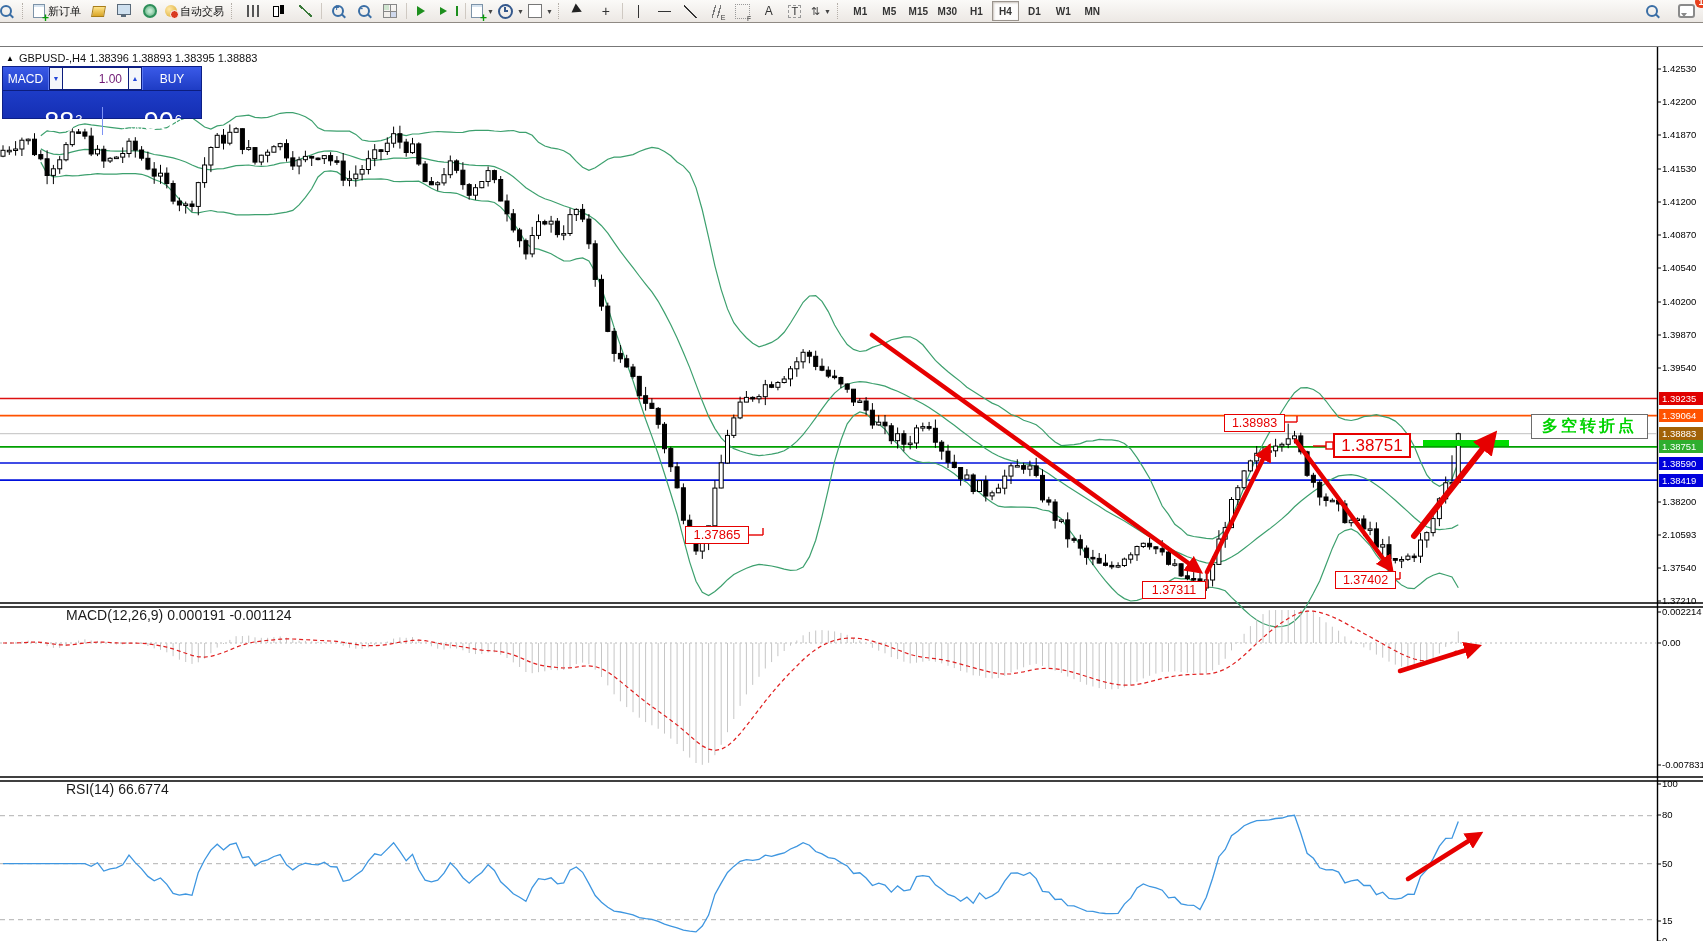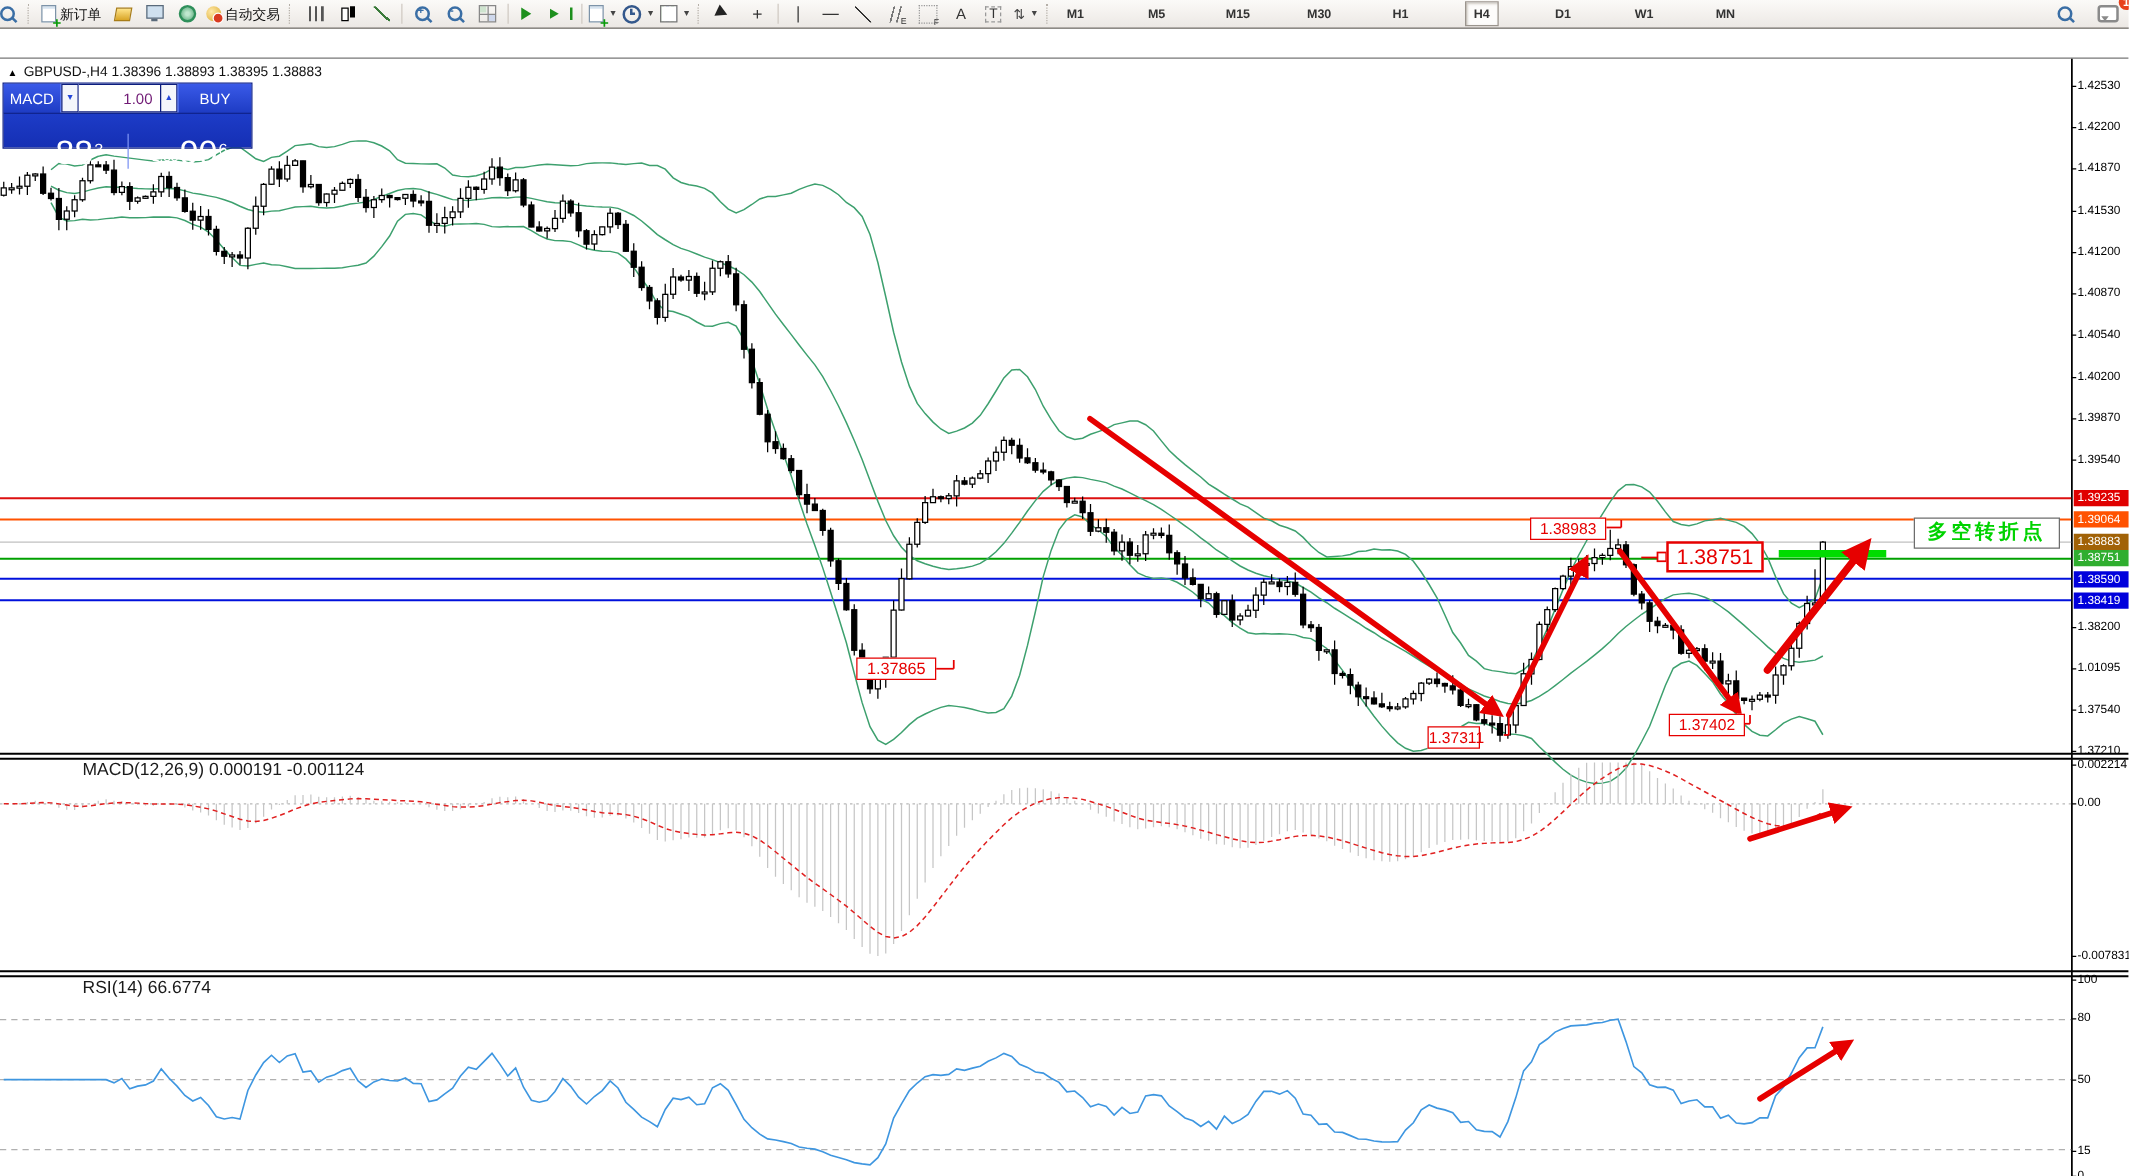--- a/index.html
+++ b/index.html
@@ -199,21 +199,21 @@
         <span class="txtA">A</span>
       </span>
     <span class="tb">
         <span class="txtT">T</span>
       </span>
     <span class="tb">
         <span class="arrg">⇅</span>
         <span class="caret">▼</span>
       </span>
     <span class="grip"></span>
-    <span id="tfbar" style="display:flex;align-items:center;gap:36px;">
+    <span id="tfbar" style="display:flex;align-items:center;">
         <span class="tf">M1</span>
         <span class="tf">M5</span>
         <span class="tf">M15</span>
         <span class="tf">M30</span>
         <span class="tf">H1</span>
         <span class="tf active">H4</span>
         <span class="tf">D1</span>
         <span class="tf">W1</span>
         <span class="tf">MN</span>
       </span>
@@ -558,41 +558,41 @@
         <div class="ptick" style="top: 73px;">1.42200</div>
         <div class="ptick" style="top: 106px;">1.41870</div>
         <div class="ptick" style="top: 140px;">1.41530</div>
         <div class="ptick" style="top: 173px;">1.41200</div>
         <div class="ptick" style="top: 206px;">1.40870</div>
         <div class="ptick" style="top: 239px;">1.40540</div>
         <div class="ptick" style="top: 273px;">1.40200</div>
         <div class="ptick" style="top: 306px;">1.39870</div>
         <div class="ptick" style="top: 339px;">1.39540</div>
         <div class="ptick" style="top: 473px;">1.38200</div>
-        <div class="ptick" style="top: 506px;">1.01095</div>
+        <div class="ptick" style="top: 506px;">2.10593</div>
         <div class="ptick" style="top: 539px;">1.37540</div>
         <div class="ptick" style="top: 572px;">1.37210</div>
         <div class="pbadge" style="top: 369px; background: rgb(224, 0, 0);">1.39235</div>
         <div class="pbadge" style="top: 386px; background: rgb(255, 82, 0);">1.39064</div>
         <div class="pbadge" style="top: 404px; background: #a16207;">1.38883</div>
         <div class="pbadge" style="top: 417px; background: rgb(47, 174, 47);">1.38751</div>
         <div class="pbadge" style="top: 434px; background: rgb(0, 0, 220);">1.38590</div>
         <div class="pbadge" style="top: 451px; background: rgb(0, 0, 220);">1.38419</div>
         <div class="ptick" style="top: 583px;">0.002214</div>
         <div class="ptick" style="top: 614px;">0.00</div>
         <div class="ptick" style="top: 736px;">-0.007831</div>
         <div class="ptick" style="top: 755px;">100</div>
         <div class="ptick" style="top: 786px;">80</div>
         <div class="ptick" style="top: 835px;">50</div>
         <div class="ptick" style="top: 892px;">15</div>
         <div class="ptick" style="top: 912px;">0</div>
         <div class="anno" style="left: 1224px; top: 391px; width: 61px; height: 18px; font-size: 12.5px; line-height: 16px; border-width: 1px;">1.38983</div>
         <div class="anno" style="left: 1333px; top: 410px; width: 78px; height: 25px; font-size: 17px; line-height: 21px; border-width: 2px;">1.38751</div>
         <div class="anno" style="left: 685px; top: 503px; width: 64px; height: 18px; font-size: 13px; line-height: 16px; border-width: 1px;">1.37865</div>
-        <div class="anno" style="left: 1142px; top: 558px; width: 42px; height: 18px; font-size: 12.5px; line-height: 16px; border-width: 1px;">1.37311</div>
+        <div class="anno" style="left: 1142px; top: 558px; width: 64px; height: 18px; font-size: 12.5px; line-height: 16px; border-width: 1px;">1.37311</div>
         <div class="anno" style="left: 1335px; top: 548px; width: 61px; height: 18px; font-size: 12.5px; line-height: 16px; border-width: 1px;">1.37402</div>
         <div class="" id="turnpoint" style="left: 1531px; top: 391px; width: 115px; height: 23px; line-height: 21px; color: rgb(0, 211, 0);">多空转折点</div>
       </div>
 
     <div id="title">
       <span class="coll">▲</span>
       <span>GBPUSD-,H4 1.38396 1.38893 1.38395 1.38883</span>
     </div>
 
     <div id="tpanel">

